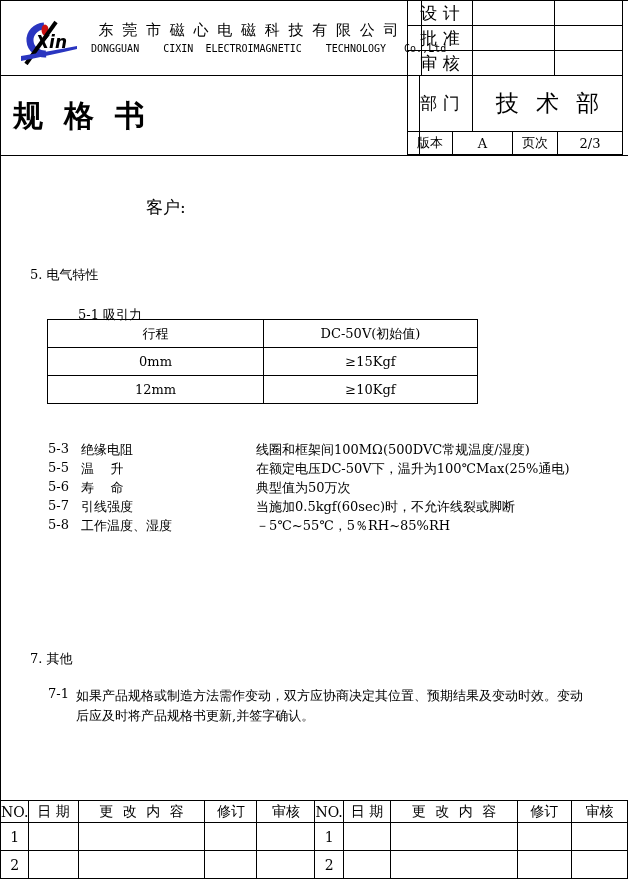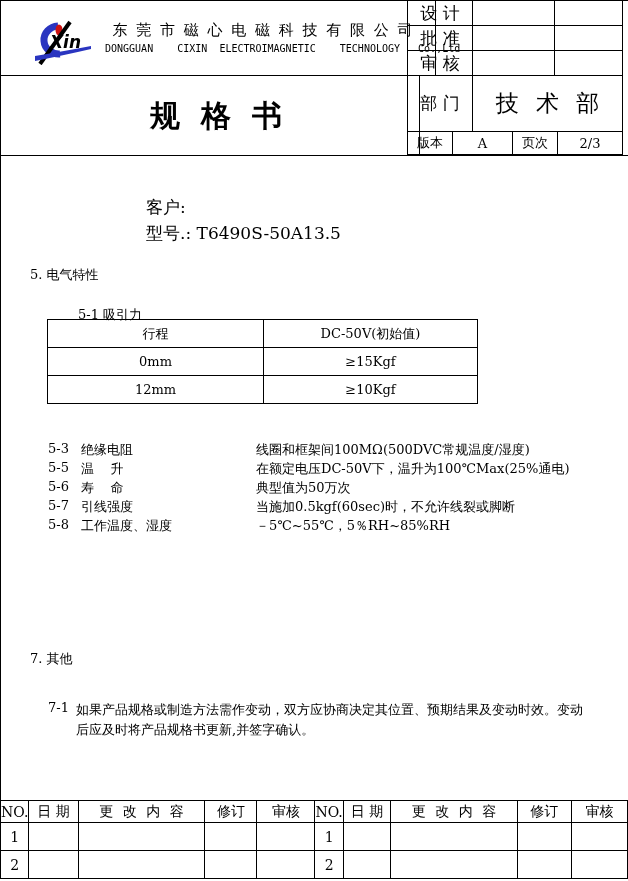--- a/index.html
+++ b/index.html
@@ -5,28 +5,28 @@
   html,body{margin:0;padding:0;background:#888;}
   .page{
     position:relative;width:628px;height:881px;background:#ffffff;
     font-family:"DejaVu Serif","Liberation Serif",serif;color:#000;
     overflow:hidden;
   }
   .abs{position:absolute;padding-left:12px;}
   .page-border{left:0;top:0;width:624px;height:877px;border:1px solid #000;}
 
   
-  .company-cell{left:17px;top:1px;width:406px;height:74px;border-right:1px solid #000;}
+  .company-cell{left:3px;top:1px;width:406px;height:74px;border-right:1px solid #000;}
   .logo{position:absolute;left:8px;top:18px;}
   .company-names{position:absolute;left:88px;top:20px;width:315px;text-align:center;}
   .company-cn{font-size:15px;word-spacing:4px;white-space:pre;}
   .company-en{font-size:10px;white-space:pre;margin-top:3px;font-family:"DejaVu Sans Mono","Liberation Mono",monospace;}
 
   .title-cell{left:1px;top:75px;width:406px;height:80px;border-right:1px solid #000;border-top:1px solid #000;
-    display:flex;align-items:center;justify-content:center;}
+    display:flex;align-items:center;justify-content:flex-start;}
   .title-text{font-size:30px;font-weight:bold;white-space:pre;}
 
   
   table{border-collapse:collapse;table-layout:fixed;}
   td{border:1px solid #000;padding:0;overflow:hidden;white-space:pre;}
   .sign-table{left:407px;top:0px;}
   .sign-table td{height:24px;font-size:17px;text-align:center;vertical-align:middle;}
   .dept-table{left:407px;top:75px;}
   .dept-table td{height:55px;text-align:center;vertical-align:middle;}
   .dept-label{font-size:17px;}
@@ -42,21 +42,21 @@
   .s5{left:29px;top:110px;}
   .s51{left:47px;top:150px;margin-left:30px;}
   .s7{left:29px;top:494px;}
   .force-table{position:absolute;left:46px;top:163px;}
   .force-table td{height:27px;font-size:13px;text-align:center;vertical-align:middle;}
   .spec-list{position:absolute;left:47px;top:285px;font-size:13px;}
   .spec-row{display:flex;height:19px;align-items:flex-start;}
   .spec-no{width:33px;white-space:pre;}
   .spec-label{width:175px;white-space:pre;}
   .spec-value{white-space:pre;}
-  .clause{position:absolute;left:47px;top:544px;display:flex;font-size:13px;}
+  .clause{position:absolute;left:47px;top:530px;display:flex;font-size:13px;}
   .clause-no{width:28px;white-space:pre;}
   .clause-text{width:508px;line-height:20px;}
 
   
   .rev-table{left:0px;top:800px;}
   .rev-table td{font-size:14px;text-align:center;vertical-align:middle;}
   .rev-table tr.hdr td{height:21px;}
   .rev-table tr.row td{height:27px;}
   .rev-no-h{font-size:12px;}
   .rev-cc{word-spacing:5px;}
@@ -136,21 +136,20 @@
       <td>版本</td>
       <td>A</td>
       <td>页次</td>
       <td>2/3</td>
     </tr>
   </tbody>
     </table>
 
   <div class="abs main-box">
     <div class="customer-line">客户:</div>
-    <div class="model-line"><span>型号.: </span><span>T6490S-50A13.5</span></div>
 
     <div class="sec-heading s5">5. 电气特性</div>
     <div class="sec-heading s51">5-1 吸引力</div>
 
     <table class="force-table">
       <colgroup>
           <col style="width:216px">
           <col style="width:214px">
         </colgroup>
       <tbody>

